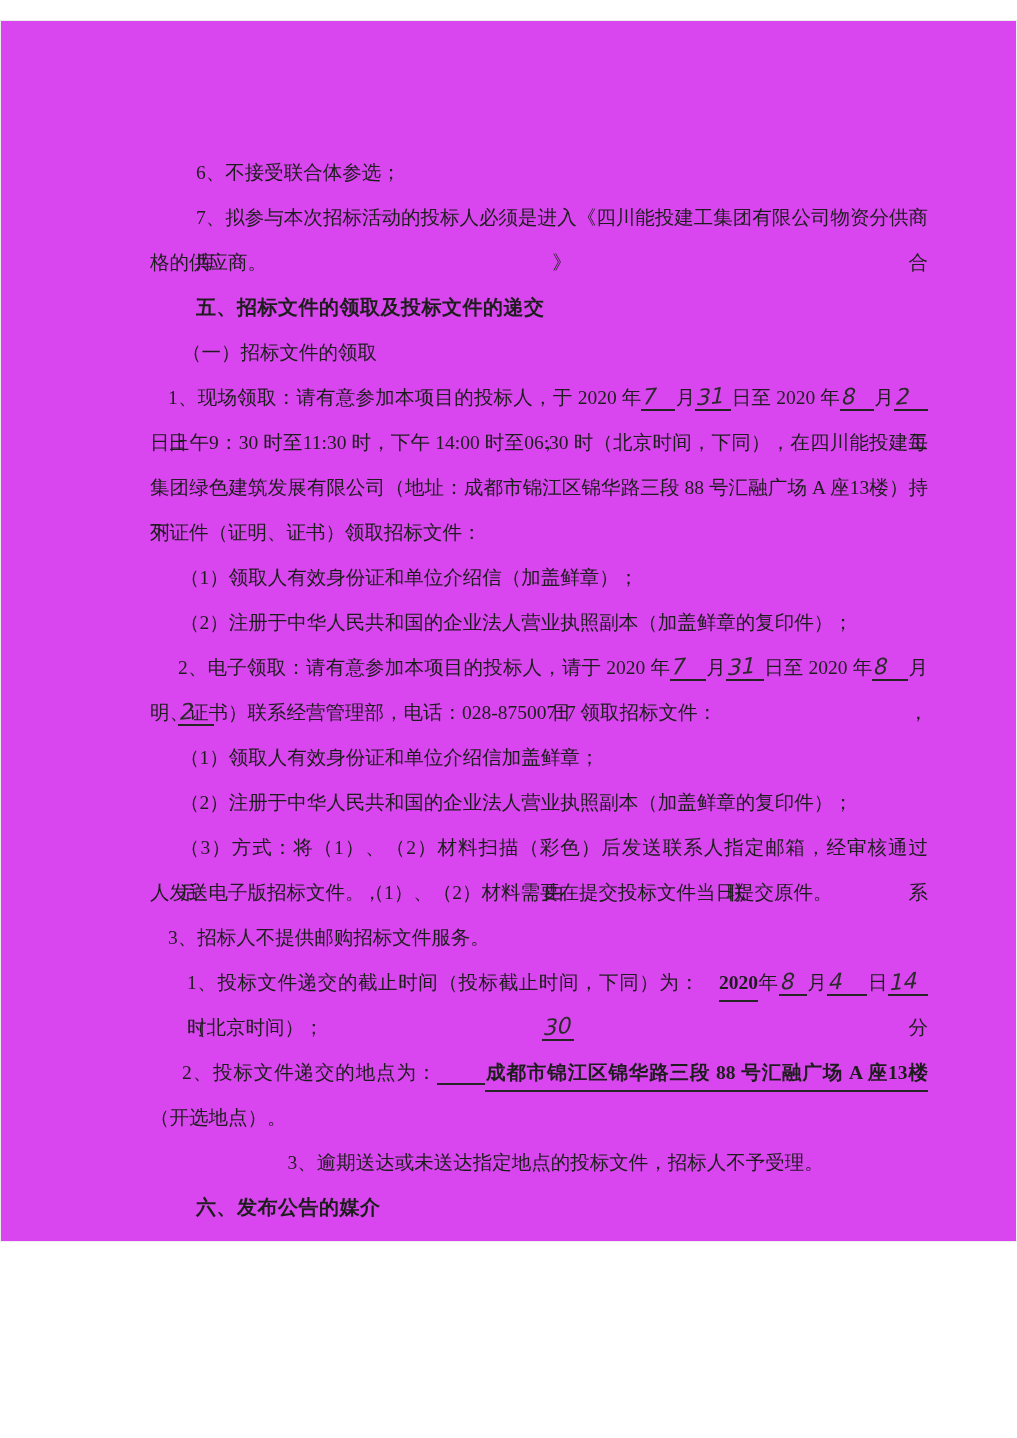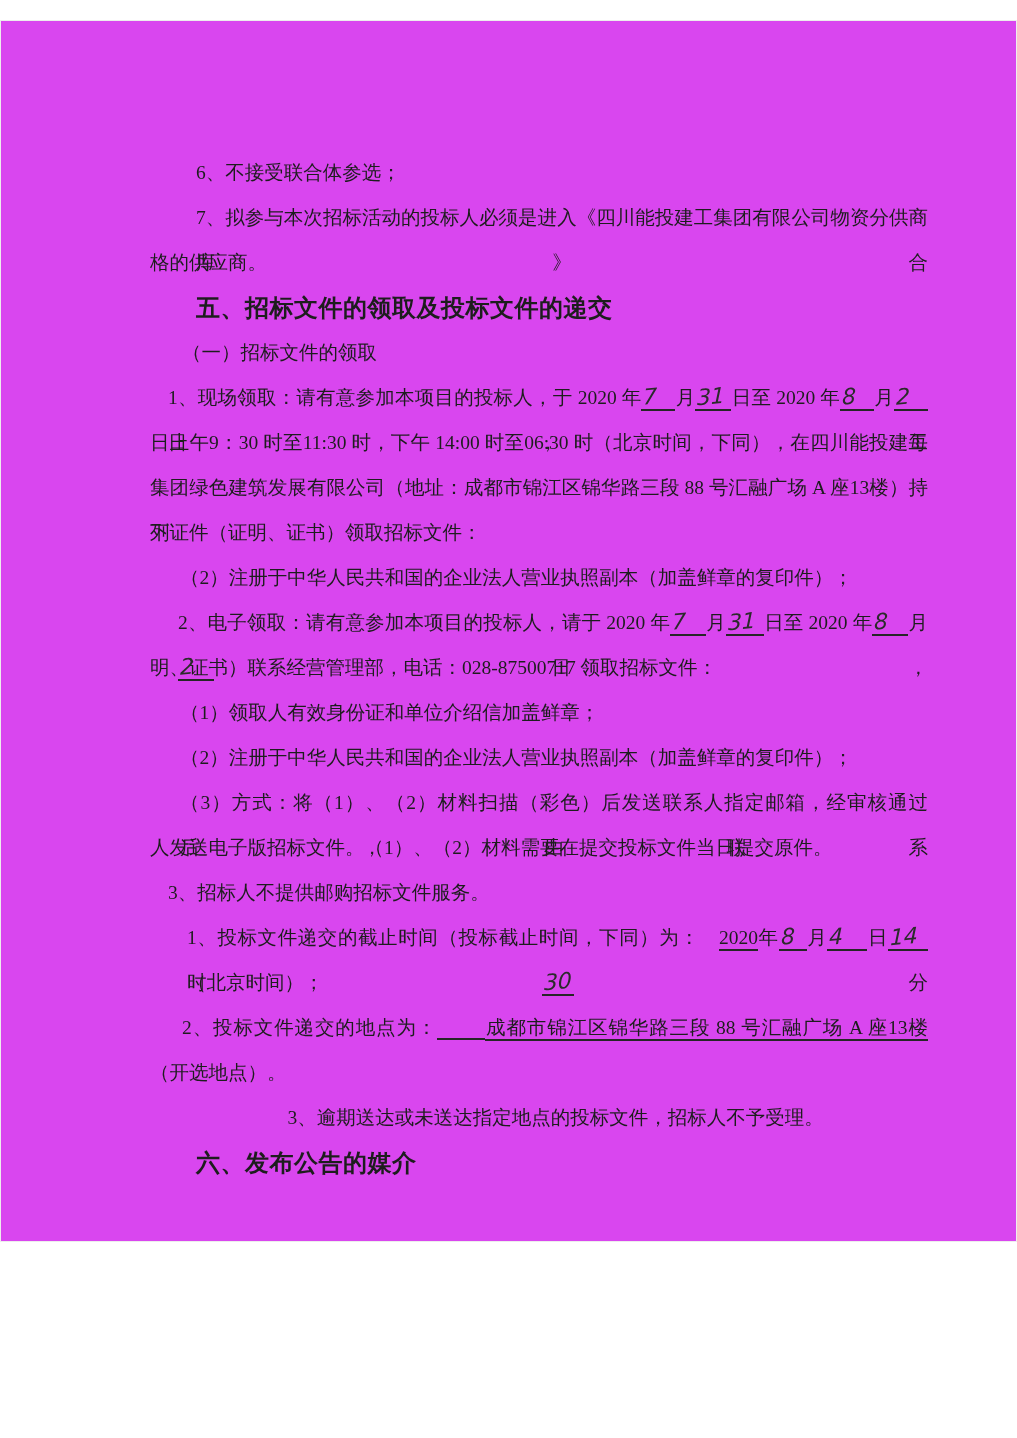--- a/index.html
+++ b/index.html
@@ -25,21 +25,21 @@
     white-space:nowrap;
   }
   .line.wrapfull{
     white-space:normal;
     text-align:justify;
     text-align-last:justify;
   }
   .line.boldhead{
     font-family:"Liberation Sans","DejaVu Sans",sans-serif;
     font-weight:700;
-    font-size:24px;
+    font-size:20px;
     letter-spacing:0.5px;
   }
   .seg-text{white-space:pre-wrap;}
   .blank{
     display:inline-block;
     min-width:30px;
     border-bottom:2px solid #262626;
     text-align:center;
     line-height:normal;
     padding:0 2px;
@@ -49,21 +49,22 @@
     display:inline-block;
     font-family:"DejaVu Sans",sans-serif;
     font-style:italic;
     font-size:22px;
     line-height:22px;
     color:#2b2b2b;
     transform:rotate(-5deg) skewX(-6deg);
   }
   .ulabel,.utext{
     border-bottom:2px solid #262626;
-    padding-bottom:1px;
+    padding-bottom:7px;
+    font-weight:bold;
   }
   .uspace{
     display:inline-block;
     border-bottom:2px solid #262626;
     height:12px;
     vertical-align:-6px;
   }
   .page-number{
     position:absolute;
     left:0;top:1310px;
@@ -79,20 +80,21 @@
   <div class="doc">
       <div class="line" style="padding-left: 46px;"><span class="seg-text">6、不接受联合体参选；</span></div>
       <div class="line wrapfull" style="padding-left: 46px;"><span class="seg-text">7、拟参与本次招标活动的投标人必须是进入《四川能投建工集团有限公司物资分供商库》合</span></div>
       <div class="line"><span class="seg-text">格的供应商。</span></div>
       <div class="line boldhead" style="padding-left: 46px;"><span class="seg-text">五、招标文件的领取及投标文件的递交</span></div>
       <div class="line" style="padding-left: 32px;"><span class="seg-text">（一）招标文件的领取</span></div>
       <div class="line wrapfull" style="padding-left: 18px;"><span class="seg-text">1、现场领取：请有意参加本项目的投标人，于 2020 年</span><span class="blank" style="min-width: 30px;"><span class="hw">7</span></span><span class="seg-text">月</span><span class="blank" style="min-width: 32px;"><span class="hw">31</span></span><span class="seg-text">日至 2020 年</span><span class="blank" style="min-width: 30px;"><span class="hw">8</span></span><span class="seg-text">月</span><span class="blank" style="min-width: 30px;"><span class="hw">2</span></span><span class="seg-text">日，每</span></div>
       <div class="line wrapfull"><span class="seg-text">日上午9：30 时至11:30 时，下午 14:00 时至06:30 时（北京时间，下同），在四川能投建工</span></div>
       <div class="line wrapfull"><span class="seg-text">集团绿色建筑发展有限公司（地址：成都市锦江区锦华路三段 88 号汇融广场 A 座13楼）持下</span></div>
       <div class="line"><span class="seg-text">列证件（证明、证书）领取招标文件：</span></div>
+      <div class="line" style="padding-left: 30px;"><span class="seg-text">（1）领取人有效身份证和单位介绍信（加盖鲜章）；</span></div>
       <div class="line" style="padding-left: 30px;"><span class="seg-text">（2）注册于中华人民共和国的企业法人营业执照副本（加盖鲜章的复印件）；</span></div>
       <div class="line wrapfull" style="padding-left: 28px;"><span class="seg-text">2、电子领取：请有意参加本项目的投标人，请于 2020 年</span><span class="blank" style="min-width: 32px;"><span class="hw">7</span></span><span class="seg-text">月</span><span class="blank" style="min-width: 34px;"><span class="hw">31</span></span><span class="seg-text">日至 2020 年</span><span class="blank" style="min-width: 32px;"><span class="hw">8</span></span><span class="seg-text">月</span><span class="blank" style="min-width: 32px;"><span class="hw">2</span></span><span class="seg-text">日，</span></div>
       <div class="line"><span class="seg-text">明、证书）联系经营管理部，电话：028-87500717 领取招标文件：</span></div>
       <div class="line" style="padding-left: 30px;"><span class="seg-text">（1）领取人有效身份证和单位介绍信加盖鲜章；</span></div>
       <div class="line" style="padding-left: 30px;"><span class="seg-text">（2）注册于中华人民共和国的企业法人营业执照副本（加盖鲜章的复印件）；</span></div>
       <div class="line wrapfull" style="padding-left: 30px;"><span class="seg-text">（3）方式：将（1）、（2）材料扫描（彩色）后发送联系人指定邮箱，经审核通过后，由联系</span></div>
       <div class="line"><span class="seg-text">人发送电子版招标文件。（1）、（2）材料需要在提交投标文件当日提交原件。</span></div>
       <div class="line" style="padding-left: 18px;"><span class="seg-text">3、招标人不提供邮购招标文件服务。</span></div>
       <div class="line wrapfull" style="padding-left: 37px;"><span class="seg-text">1、投标文件递交的截止时间（投标截止时间，下同）为： </span><span class="ulabel" style="margin-left: 14px;">2020</span><span class="seg-text">年</span><span class="blank" style="min-width: 24px;"><span class="hw">8</span></span><span class="seg-text">月</span><span class="blank" style="min-width: 36px;"><span class="hw">4</span></span><span class="seg-text">日</span><span class="blank" style="min-width: 36px;"><span class="hw">14</span></span><span class="seg-text">时</span><span class="blank" style="min-width: 28px;"><span class="hw">30</span></span><span class="seg-text">分</span></div>
       <div class="line" style="padding-left: 37px;"><span class="seg-text">（北京时间）；</span></div>

